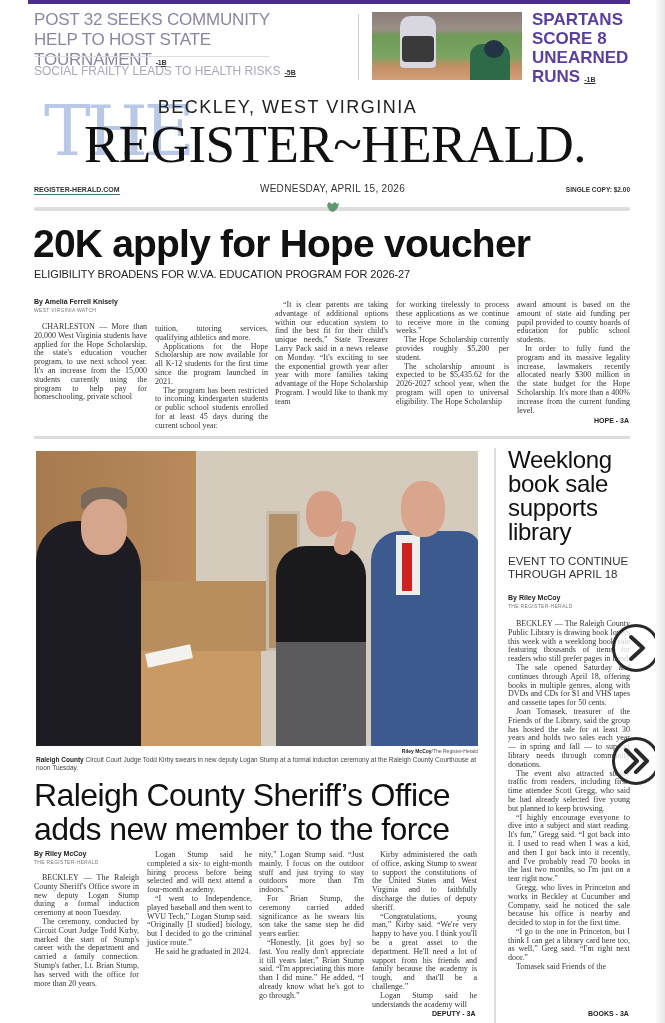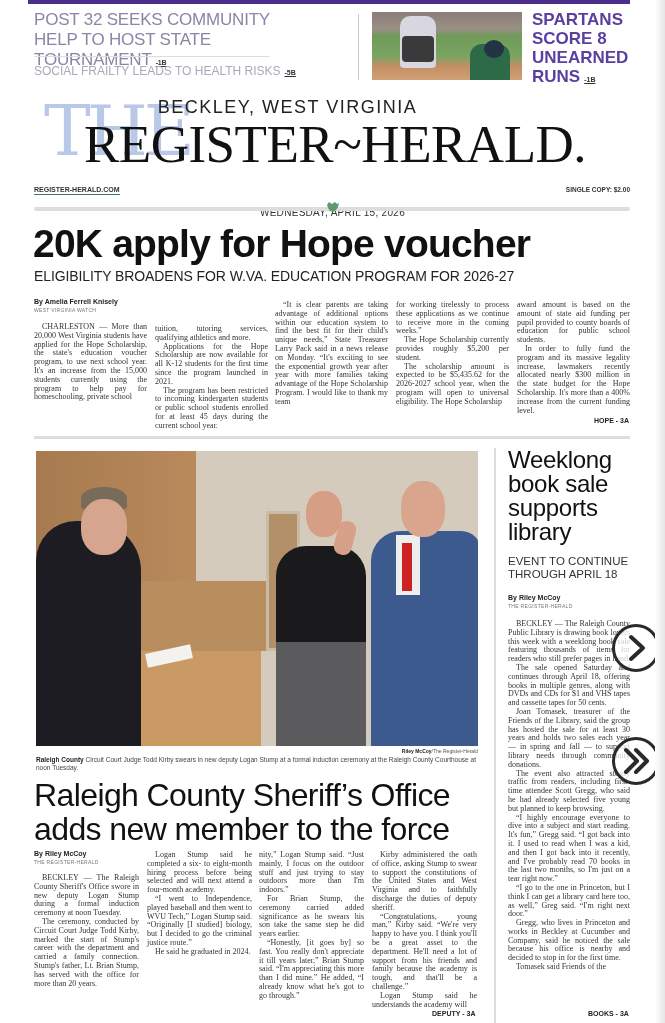--- a/index.html
+++ b/index.html
@@ -22,28 +22,28 @@
   .teaser-photo .p1b { position: absolute; left: 30px; top: 24px; width: 32px; height: 26px; background: #3a3a3a; border-radius: 4px; }
   .teaser-photo .p2 { position: absolute; left: 98px; top: 32px; width: 40px; height: 36px; background: #2d6b48; border-radius: 12px 12px 0 0; }
   .teaser-photo .helmet { position: absolute; left: 112px; top: 28px; width: 20px; height: 18px; background: #223444; border-radius: 50%; }
   .teaser-right { position: absolute; left: 532px; top: 10px; width: 100px; font-family: "Liberation Sans", sans-serif; color: #5a3fa0; font-weight: bold; font-size: 17px; line-height: 19px; }
 
   
   .mast-the { position: absolute; left: 44px; top: 96px; font-family: "DejaVu Serif", serif; font-size: 70px; color: #b8c8e6; letter-spacing: -4px; line-height: 70px; }
   .mast-city { position: absolute; left: 0; width: 535px; top: 97px; text-align: center; font-family: Liberation Sans, sans-serif; font-size: 18px; letter-spacing: 1.5px; color: #222; padding-left: 40px; }
   .mast-title { position: absolute; left: 40px; top: 114px; width: 590px; text-align: center; font-family: "Liberation Serif", serif; font-size: 53px; line-height: 60px; color: #111; letter-spacing: -0.5px; }
   .mast-url { position: absolute; left: 34px; top: 186px; font-family: "Liberation Sans", sans-serif; font-size: 7px; font-weight: bold; color: #333; border-bottom: 1px solid #3a7a6a; padding-bottom: 1px; }
-  .mast-date { position: absolute; left: 0; width: 665px; top: 183px; text-align: center; font-family: "Liberation Sans", sans-serif; font-size: 10px; color: #333; letter-spacing: 0.3px; margin-top: 24px; }
+  .mast-date { position: absolute; left: 0; width: 665px; top: 183px; text-align: center; font-family: "Liberation Sans", sans-serif; font-size: 10px; color: #333; letter-spacing: 0.3px; }
   .mast-price { position: absolute; right: 35px; top: 186px; font-family: "Liberation Sans", sans-serif; font-size: 6.5px; font-weight: bold; color: #333; }
   .mast-rule { position: absolute; left: 34px; top: 207px; width: 596px; height: 4px; background: #ddd; border-radius: 2px; }
   .wv-icon { position: absolute; left: 326px; top: 201px; width: 14px; height: 12px; }
 
   
   .lead-head { position: absolute; left: 33px; top: 222px; font-family: "Liberation Sans", sans-serif; font-weight: bold; font-size: 39px; line-height: 44px; color: #111; letter-spacing: -0.8px; }
-  .lead-deck { position: absolute; left: 34px; top: 268px; font-family: "Liberation Sans", sans-serif; font-size: 14px; color: #222; letter-spacing: -0.1px; }
+  .lead-deck { position: absolute; left: 34px; top: 268px; font-family: "Liberation Sans", sans-serif; font-size: 11px; color: #222; letter-spacing: -0.1px; }
   .byline { font-family: "Liberation Sans", sans-serif; font-weight: bold; font-size: 7px; color: #222; }
   .byline-org { font-family: "Liberation Sans", sans-serif; font-size: 5px; color: #777; margin-top: 2px; letter-spacing: 0.3px; }
   .col { position: absolute; font-family: "Liberation Serif", serif; font-size: 8px; line-height: 8.8px; color: #333; text-align: justify; }
   .col p { text-indent: 8px; }
   .col p.noindent { text-indent: 0; }
   .jump { position: absolute; font-family: "Liberation Sans", sans-serif; font-weight: bold; font-size: 7px; color: #222; }
   .section-rule { position: absolute; left: 34px; top: 436px; width: 596px; height: 3px; background: #ddd; }
 
   
   .photo { position: absolute; left: 36px; top: 451px; width: 442px; height: 295px; overflow: hidden; background: #c9b89a; }
@@ -203,22 +203,22 @@
   <div style="position:absolute; left:508px; top:594px;">
     <div class="byline">By Riley McCoy</div>
     <div class="byline-org">THE REGISTER-HERALD</div>
   </div>
   <div class="col" style="left:508px; top:620px; width:122px;">
     <p>BECKLEY — The Raleigh County Public Library is drawing book lovers this week with a weeklong book sale featuring thousands of items for readers who still prefer pages in hand.</p>
     <p>The sale opened Saturday and continues through April 18, offering books in multiple genres, along with DVDs and CDs for $1 and VHS tapes and cassette tapes for 50 cents.</p>
     <p>Joan Tomasek, treasurer of the Friends of the Library, said the group has hosted the sale for at least 30 years and holds two sales each year — in spring and fall — to support library needs through community donations.</p>
     <p>The event also attracted steady traffic from readers, including first-time attendee Scott Gregg, who said he had already selected five young but planned to keep browsing.</p>
     <p>“I highly encourage everyone to dive into a subject and start reading. It's fun,” Gregg said. “I got back into it. I used to read when I was a kid, and then I got back into it recently, and I've probably read 70 books in the last two months, so I'm just on a tear right now.”</p>
+    <p>Gregg, who lives in Princeton and works in Beckley at Cucumber and Company, said he noticed the sale because his office is nearby and decided to stop in for the first time.</p>
     <p>“I go to the one in Princeton, but I think I can get a library card here too, as well,” Greg said. “I'm right next door.”</p>
-    <p>Gregg, who lives in Princeton and works in Beckley at Cucumber and Company, said he noticed the sale because his office is nearby and decided to stop in for the first time.</p>
     <p>Tomasek said Friends of the</p>
   </div>
   <div class="jump" style="left:588px; top:1010px;">BOOKS - 3A</div>
 
   <div class="nav-btn" style="left:612px; top:624px;">
     <svg viewBox="0 0 42 42">
       <path d="M16 10 L28 21 L16 32" fill="none" stroke="#2a2a2a" stroke-width="4" stroke-linecap="round" stroke-linejoin="round"></path>
     </svg>
   </div>
   <div class="nav-btn" style="left:612px; top:737px;">

